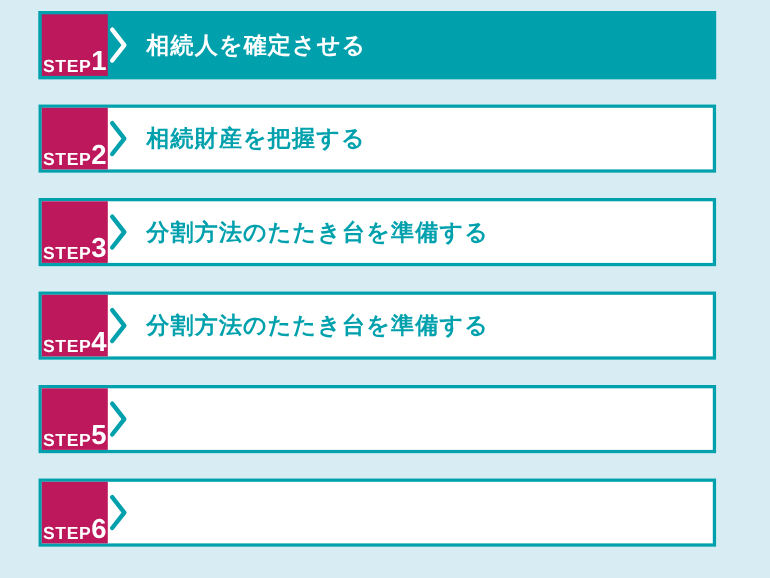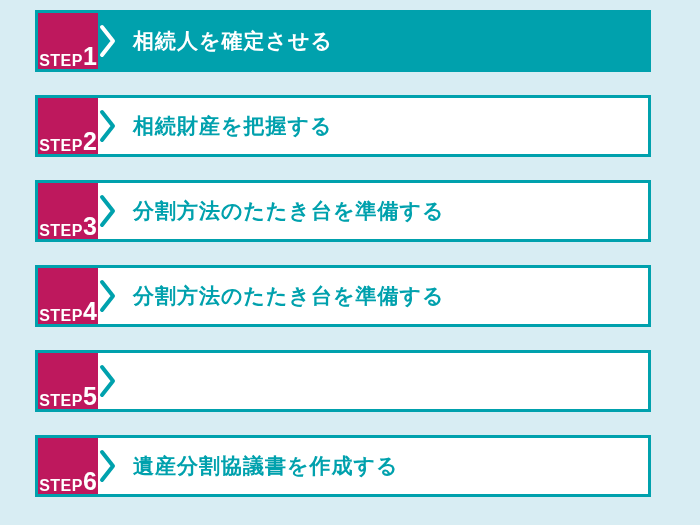--- a/index.html
+++ b/index.html
@@ -147,16 +147,15 @@
   <div class="step-row">
     <div class="step-badge">
       <span class="step-word">STEP</span>
       <span class="step-num">6</span>
     </div>
     <span class="chevron">
       <svg width="18" height="34" viewBox="0 0 18 34">
           <polyline points="3,3 14,17 3,31" fill="none" stroke="currentColor" stroke-width="4" stroke-linecap="round" stroke-linejoin="round"></polyline>
         </svg>
     </span>
-    <div class="step-title">遺産分割協議書を作成する</div>
   </div>
 
 </div>
 
 </body></html>

